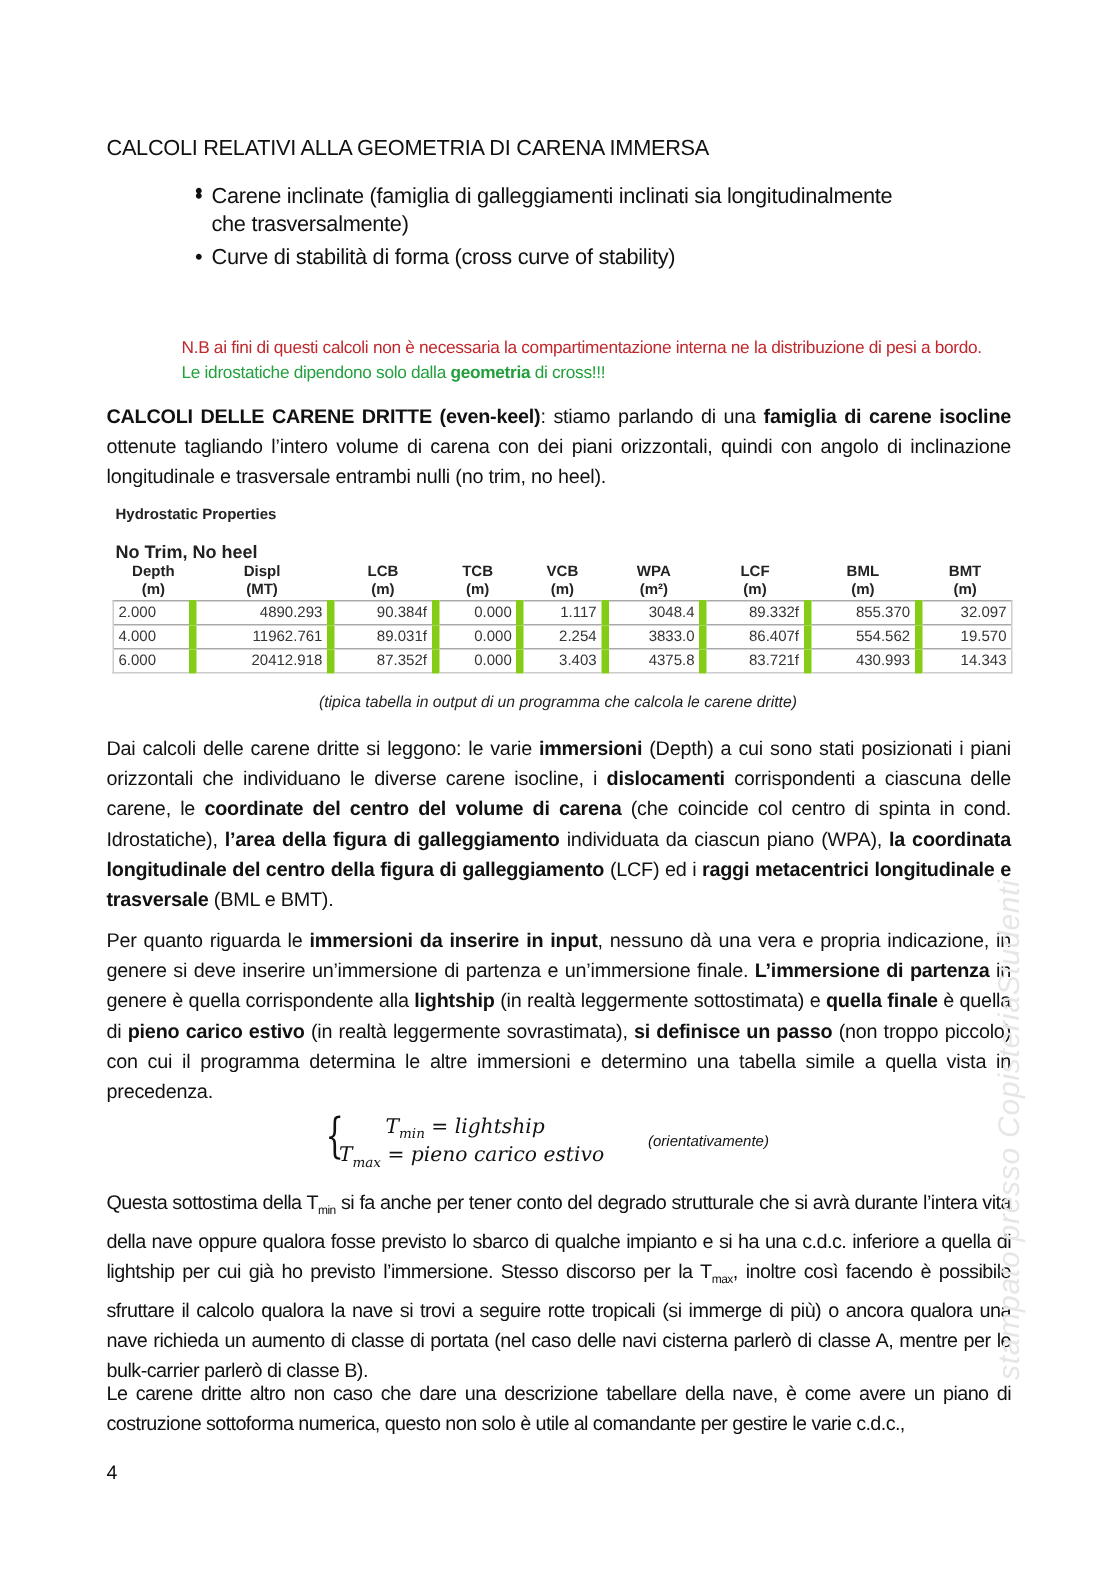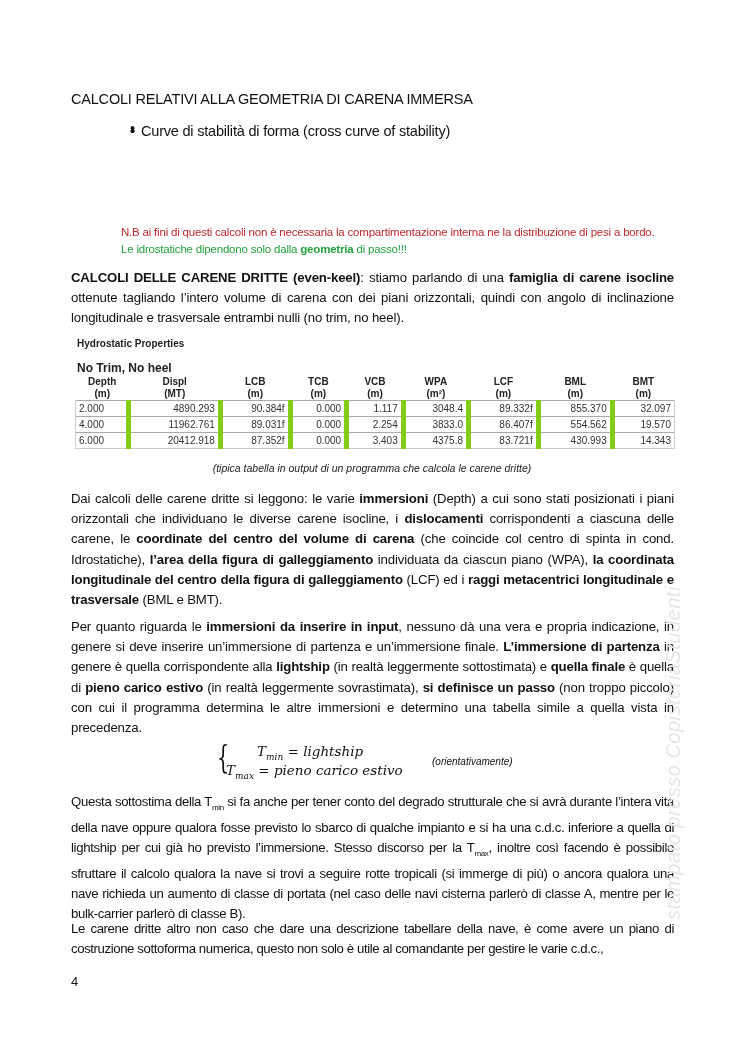--- a/index.html
+++ b/index.html
@@ -36,26 +36,26 @@
 </style>
 </head>
 <body>
 
 <div class="page">
 
   <div class="heading">CALCOLI RELATIVI ALLA GEOMETRIA DI CARENA IMMERSA</div>
 
   <ul class="bullets">
     <li><span class="dot">•</span></li>
-    <li><span class="dot">•</span></li>
+    <li><span class="dot">•</span><span>Carene inclinate (famiglia di galleggiamenti inclinati sia longitudinalmente che trasversalmente)</span></li>
     <li><span class="dot">•</span><span>Curve di stabilità di forma (cross curve of stability)</span></li>
   </ul>
 
   <div class="nb">
-    <span class="red">N.B ai fini di questi calcoli non è necessaria la compartimentazione interna ne la distribuzione di pesi a bordo.</span><span class="green"> Le idrostatiche dipendono solo dalla </span><b class="green">geometria</b><span class="green"> di passo!!!</span>
+    <span class="red">N.B ai fini di questi calcoli non è necessaria la compartimentazione interna ne la distribuzione di pesi a bordo.</span><span class="green"> Le idrostatiche dipendono solo dalla </span><b class="green">geometria</b><span class="green"> di cross!!!</span>
   </div>
 
   <p class="para" style="top:268px;margin:0;">
     <b>CALCOLI DELLE CARENE DRITTE (even-keel)</b><span>: stiamo parlando di una </span><b>famiglia di carene isocline</b><span> ottenute tagliando l’intero volume di carena con dei piani orizzontali, quindi con angolo di inclinazione longitudinale e trasversale entrambi nulli (no trim, no heel).</span>
   </p>
 
   <div class="tbl-wrap">
     <div class="tbl-title">Hydrostatic Properties</div>
     <div class="tbl-sub">No Trim, No heel</div>
     <table>

